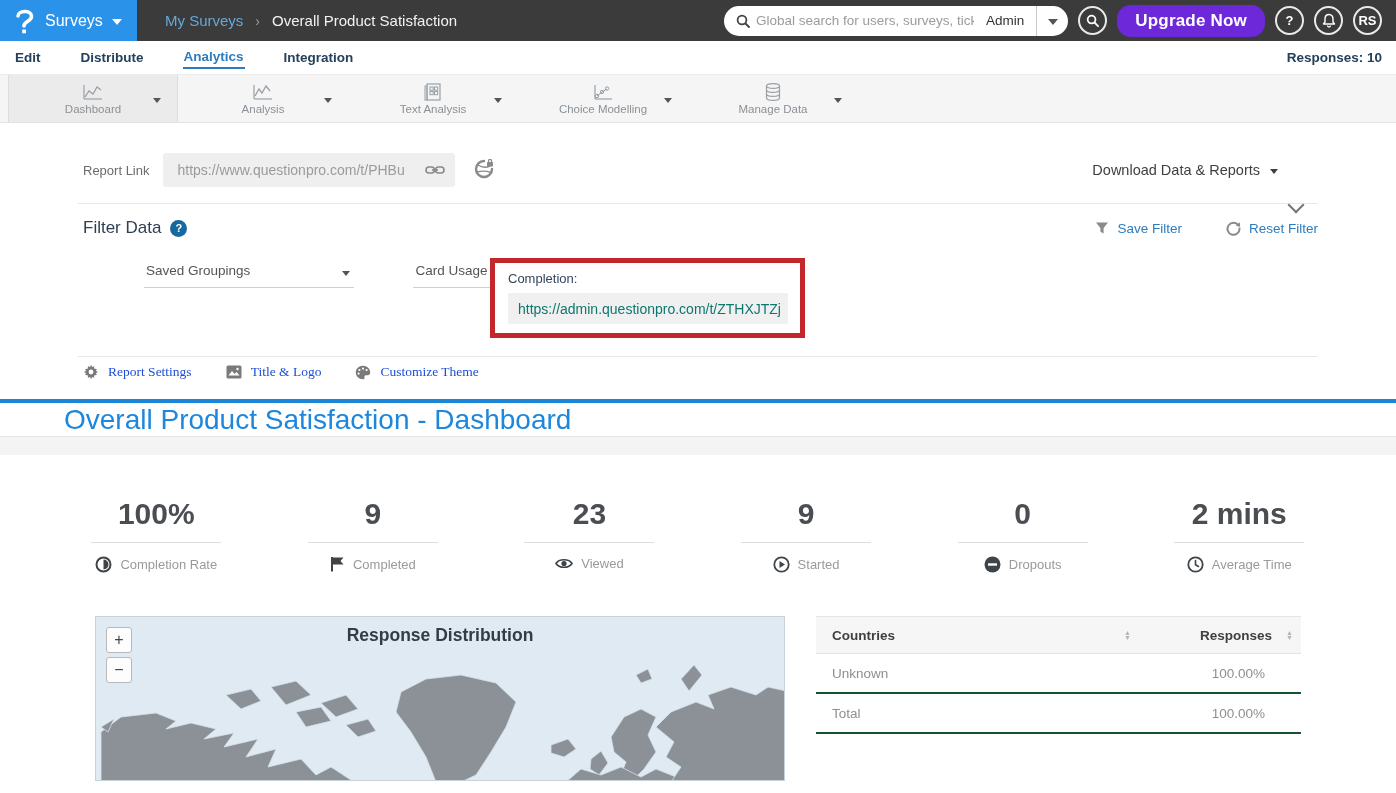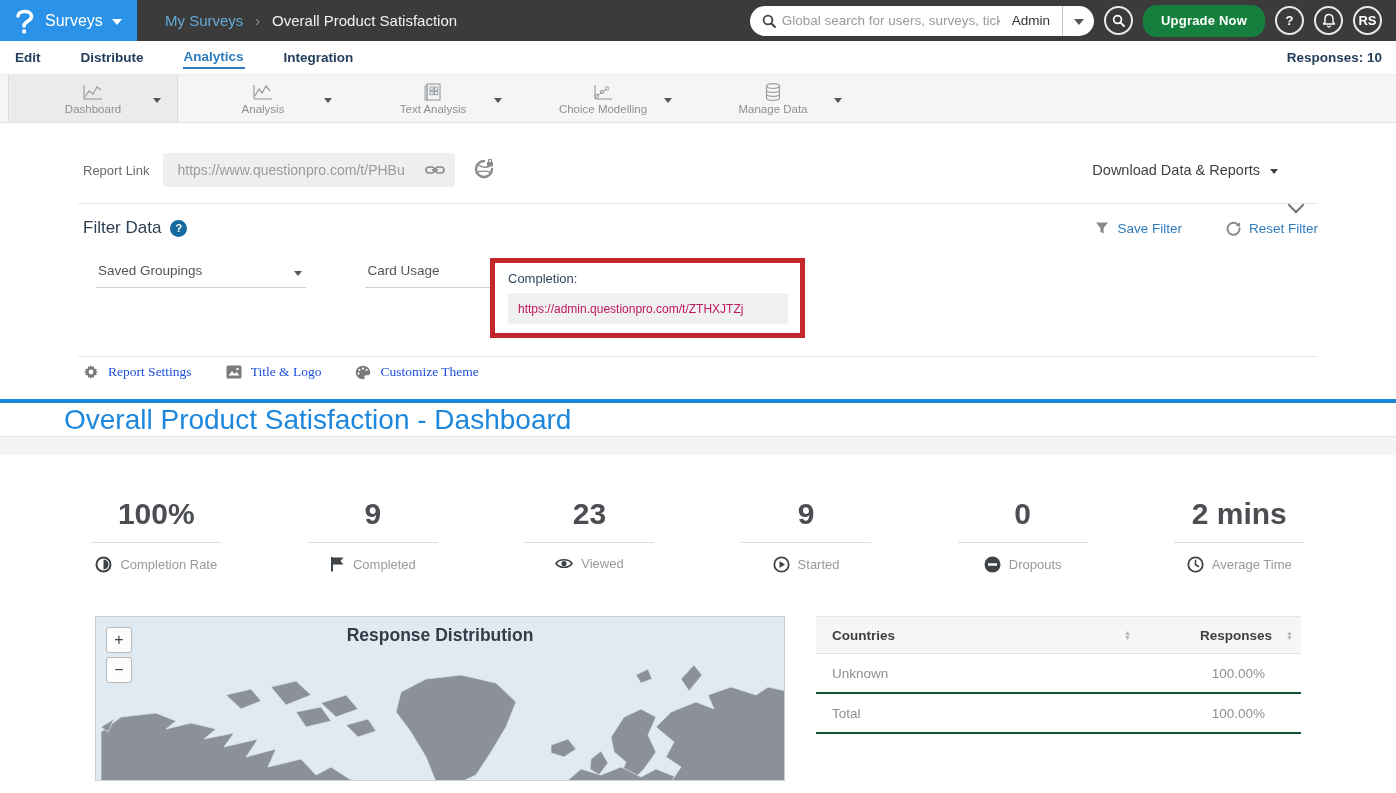--- a/index.html
+++ b/index.html
@@ -18,21 +18,21 @@
   .crumb-current { color:#f2f2f2; }
   .top-right { margin-left:auto; display:flex; align-items:center; gap:10px; padding-right:14px; }
   .searchpill { display:flex; align-items:center; background:#fff; border-radius:16px; height:30px; overflow:hidden; }
   .searchpill .mag { margin:0 6px 0 12px; color:#444; }
   .searchpill input { border:none; outline:none; width:218px; font-size:13.5px; color:#333; font-family:"Liberation Sans",sans-serif; }
   .searchpill input::placeholder { color:#9b9b9b; }
   .pill-admin { font-size:13.5px; color:#333; padding:0 12px; }
   .pill-caretbox { border-left:1px solid #c9c9c9; height:30px; width:32px; display:flex; align-items:center; justify-content:center; cursor:pointer; }
   .pill-caretbox .caret { border-top-color:#555; }
   .circle-btn { width:29px; height:29px; border-radius:50%; border:2px solid #e9e9e9; color:#fff; display:flex; align-items:center; justify-content:center; font-size:13px; font-weight:bold; cursor:pointer; background:transparent; flex:0 0 auto; }
-  .upgrade { background:#15803d; color:#fff; font-weight:bold; font-size:13px; height:32px; border-radius:14px; padding:0 18px; display:flex; align-items:center; cursor:pointer; letter-spacing:.2px; }
+  .upgrade { background:#6d28d9; color:#fff; font-weight:bold; font-size:17px; height:32px; border-radius:14px; padding:0 18px; display:flex; align-items:center; cursor:pointer; letter-spacing:.2px; }
 
   
   .navrow { height:34px; background:#fff; display:flex; align-items:center; padding:0 14px; border-bottom:1px solid #ececec; }
   .navtab { font-size:13.5px; color:#24405c; font-weight:bold; margin-right:38px; cursor:pointer; padding:3px 1px; }
   .navtab.active { color:#2d7cbd; border-bottom:2px solid #2d7cbd; }
   .responses { margin-left:auto; font-size:13.5px; color:#24405c; font-weight:bold; }
 
   
   .toolbar { height:48px; background:#f5f5f5; border-bottom:1px solid #e2e2e2; display:flex; padding-left:8px; }
   .tool { width:170px; display:flex; align-items:center; justify-content:center; position:relative; cursor:pointer; color:#9aa0a6; }
@@ -56,26 +56,26 @@
   .filter-title { font-size:17px; color:#2e3f50; }
   .help-badge { width:17px; height:17px; border-radius:50%; background:#16699f; color:#fff; font-size:11px; font-weight:bold; display:flex; align-items:center; justify-content:center; margin-left:9px; cursor:pointer; }
   .filter-actions { margin-left:auto; display:flex; align-items:center; gap:44px; }
   .fa-item { display:flex; align-items:center; gap:8px; cursor:pointer; }
   .fa-item .lbl { color:#2d7cbd; font-size:13.5px; }
   .fa-item .ic { color:#8a8a8a; display:flex; }
   .filter-row { margin-top:6px; height:80px; }
   .dd { display:inline-flex; align-items:flex-end; justify-content:space-between; width:210px; height:44px; border-bottom:1px solid #cfcfcf; padding:0 4px 9px 2px; cursor:pointer; vertical-align:top; }
   .dd .lbl { font-size:13.5px; color:#555; }
   .dd .caret { border-top-color:#555; border-left-width:4.5px; border-right-width:4.5px; border-top-width:5.5px; margin-bottom:2px; }
-  .dd1 { margin-left:48px; }
+  .dd1 { margin-left:96px; }
   .dd2 { margin-left:55px; }
   .permalink { position:absolute; left:442px; top:105px; width:315px; height:80px; border:5px solid #c3272b; background:#fff; padding:8px 12px 10px 13px; }
   .pl-label { font-size:13px; color:#33475b; }
   .pl-box { margin-top:7px; background:#f0f0f0; border-radius:2px; height:31px; display:flex; align-items:center; padding:0 10px; cursor:text; }
-  .pl-box .val { font-size:12px; color:#be185d; white-space:nowrap; }
+  .pl-box .val { font-size:14px; color:#0f766e; white-space:nowrap; }
   .footer-links { margin:14px 30px 0 35px; height:26px; display:flex; align-items:center; gap:34px; padding-bottom:24px; }
   .flink { display:flex; align-items:center; gap:9px; cursor:pointer; }
   .flink .ic { color:#7a7a7a; display:flex; }
   .flink .lbl { color:#1d4ed8; font-size:13.5px;font-family:Liberation Serif, serif; }
 
   
   .bluebar { height:4px; background:#1b85d8; margin-top:2px; }
   .titleband { height:34px; background:#fff; border-bottom:1px solid #e5e5e5; display:flex; align-items:center; padding-left:64px; }
   .page-title { color:#1d87dd; font-size:28px; font-weight:normal; }
   .graystrip { height:18px; background:#f4f4f4; }

